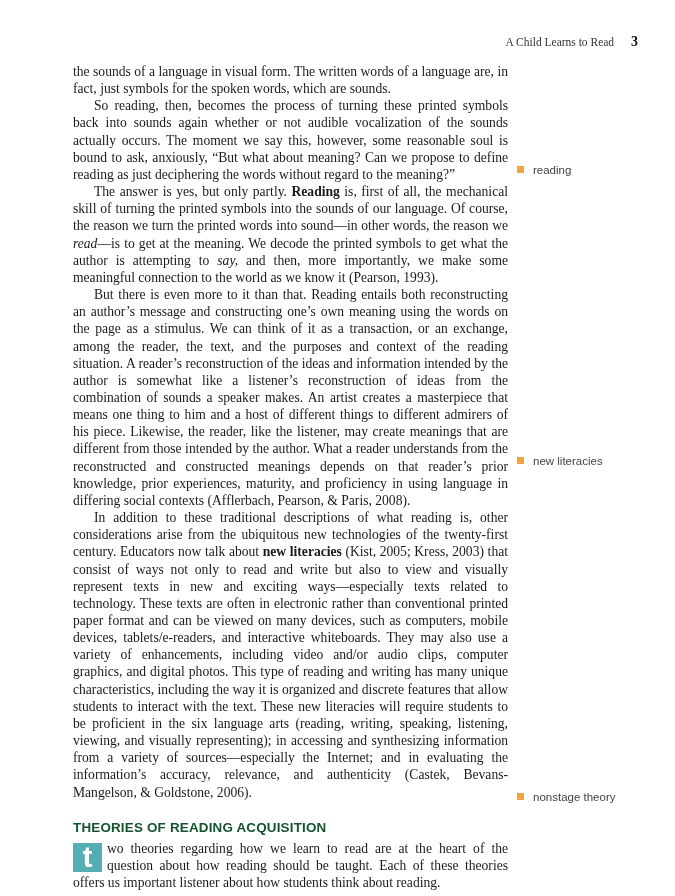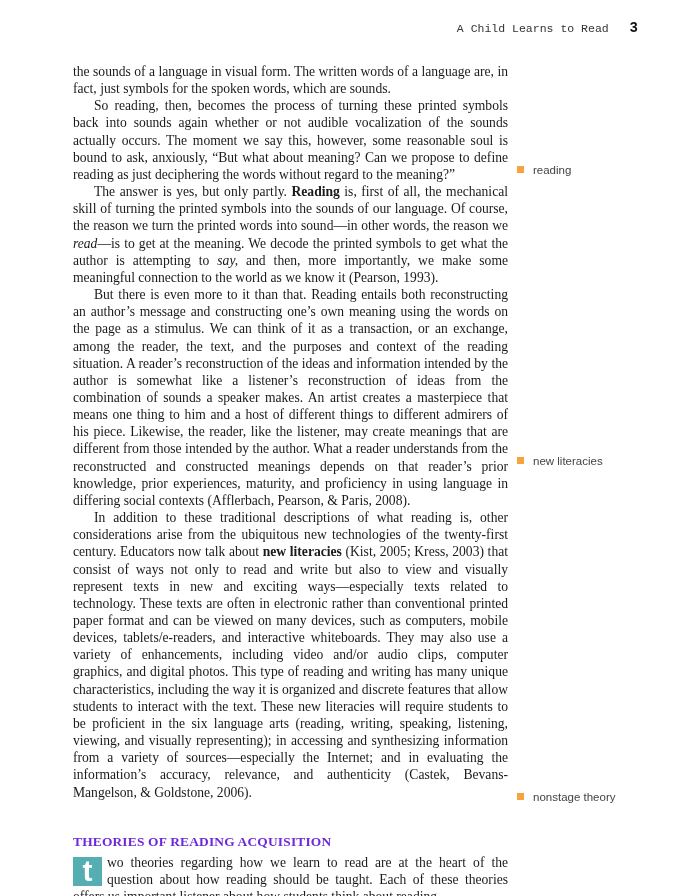--- a/index.html
+++ b/index.html
@@ -1,32 +1,32 @@
 <!DOCTYPE html>
 <html><head>
 <meta charset="utf-8">
 <style>
   html, body { margin: 0; padding: 0; background: #ffffff; }
   body { width: 675px; height: 896px; position: relative; overflow: hidden; }
   .running-head {
-    position: absolute; top: 20px; right: 37px;
-    font-family: Liberation Mono, monospace; font-size: 11.5px; color: #333;
+    position: absolute; top: 34px; right: 37px;
+    font-family: Liberation Serif, serif; font-size: 11.5px; color: #333;
   }
   .running-head .page-num { font-weight: bold; font-size: 14px; margin-left: 14px; color: #111; }
   .body-col {
     position: absolute; left: 73px; top: 63px; width: 435px;
     font-family: "Liberation Serif", serif; font-size: 13.6px; line-height: 17.15px; color: #1a1a1a;
     text-align: justify; hyphens: auto;
   }
   .body-col p { margin: 0; }
   .body-col p.indent { text-indent: 21px; }
   .body-col b { font-weight: bold; }
   .h1 {
-    font-family: Liberation Serif, serif; font-weight: bold; color: #6d28d9;
-    font-size: 13.4px; letter-spacing: 0.2px; margin-top: 32px; margin-bottom: 4px;
+    font-family: Liberation Sans, sans-serif; font-weight: bold; color: #14532d;
+    font-size: 13.4px; letter-spacing: 0.2px; margin-top: 18px; margin-bottom: 4px;
   }
   .dropcap {
     float: left; width: 29px; height: 29px; background: #55aeb1; margin: 3px 5px 0 0;
     position: relative;
   }
   .dropcap span {
     position: absolute; left: 0; right: 0; top: -3px; text-align: center;
     font-family: "Liberation Sans", sans-serif; font-weight: bold; color: #ffffff; font-size: 30px; line-height: 34px;
   }
   .margin-note {

